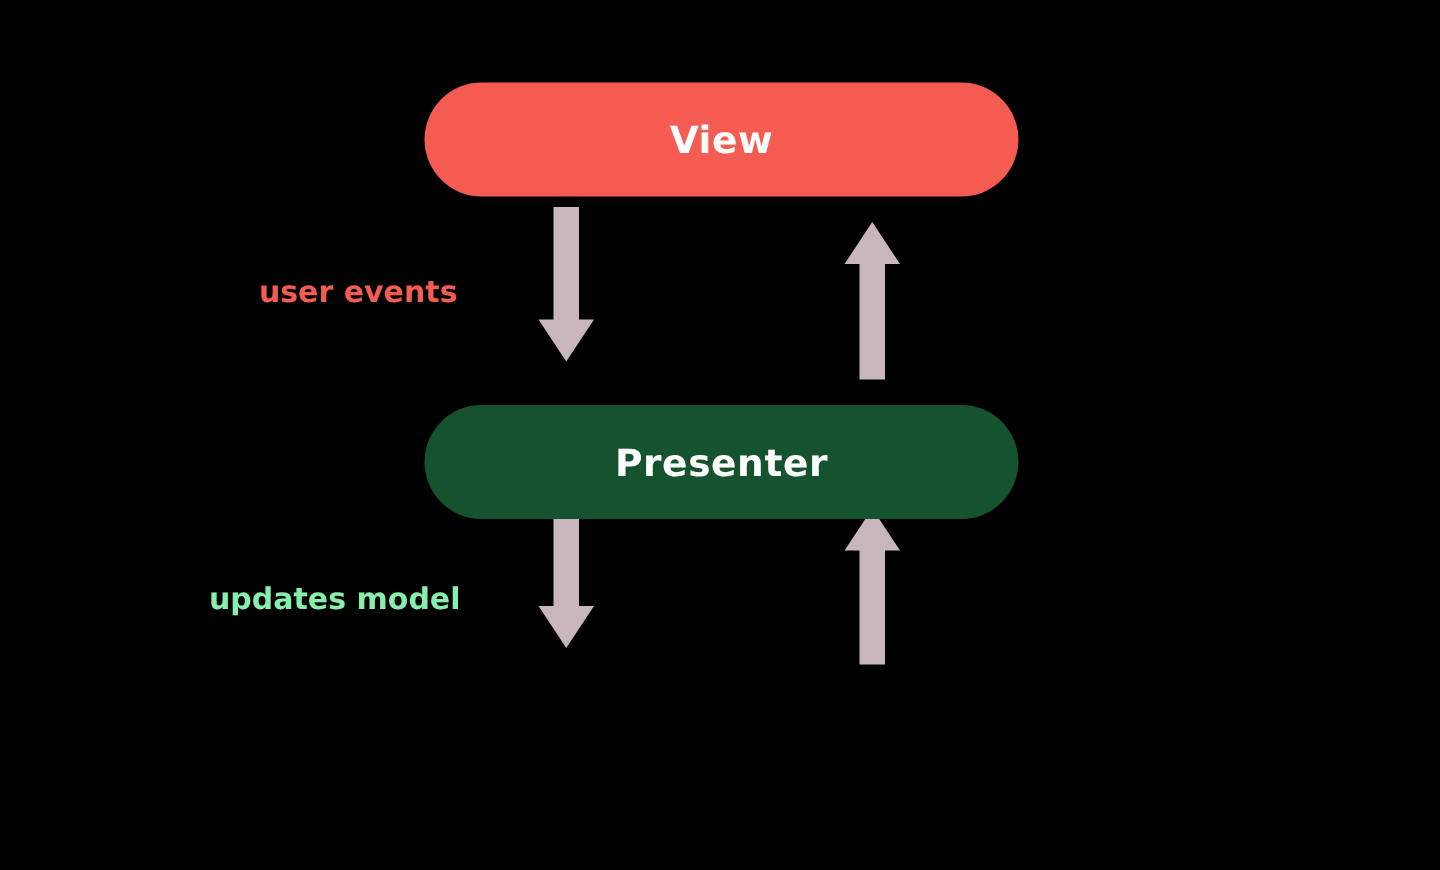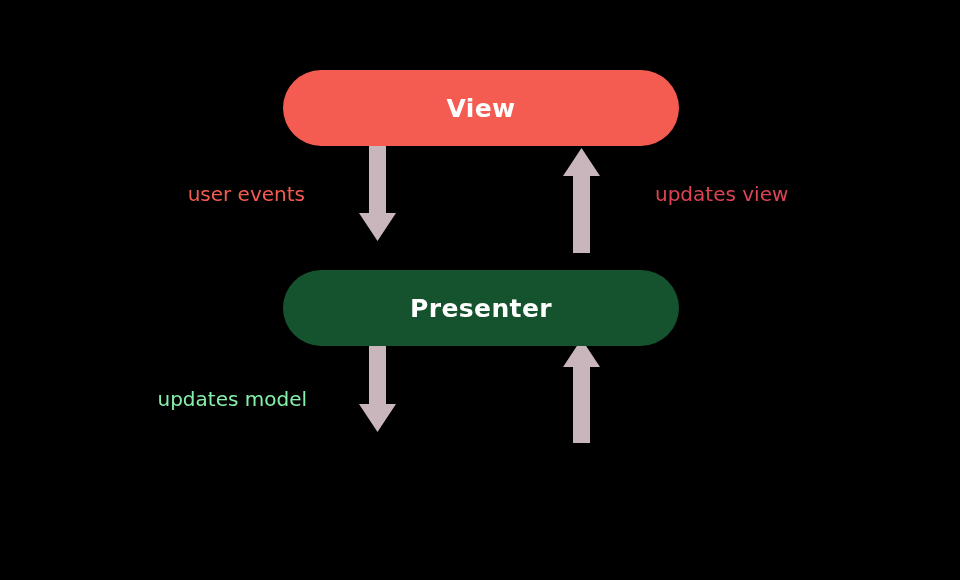--- a/index.html
+++ b/index.html
@@ -33,39 +33,39 @@
     box-sizing: border-box;
   }
   .node-label {
     color: #ffffff;
     font-size: 25px;
     font-weight: bold;
     letter-spacing: 0.4px;
     font-family: "DejaVu Sans", sans-serif;
     line-height: 1;
   }
-  #node-view     { top: 70px;  background: #F45B51; }
+  #node-view     { top: 55px;  background: #F45B51; }
   #node-presenter{ top: 270px; background: #14532d; }
   #node-model    { top: 443px; background: #AE3A5B; }
 
   
   #arrow-layer {
     position: absolute;
     left: 0;
     top: 0;
     width: 960px;
     height: 580px;
     pointer-events: none;
   }
 
   
   .edge-label {
     position: absolute;
     font-size: 20px;
-    font-weight: normal;
+    font-weight: bold;
     font-family: "DejaVu Sans", sans-serif;
     white-space: nowrap;
     line-height: 1;
   }
   .edge-label.right { text-align: left; }
   .edge-label.left  { text-align: right; }
 
   #label-user-events      { left: 0px;   top: 184px; width: 305px; color: #F45B51; }
   #label-updates-view     { left: 655px; top: 184px; width: 300px; color: #DD4354; }
   #label-updates-model    { left: 0px;   top: 389px; width: 307px; color: #86efac; }
@@ -91,18 +91,17 @@
     <span class="node-label">View</span>
   </div>
 
   <div id="node-presenter" class="node">
     <span class="node-label">Presenter</span>
   </div>
 
 
   <div id="label-user-events" class="edge-label left">user events</div>
 
-  <div id="label-updates-view" class="edge-label right">updates view</div>
 
   <div id="label-updates-model" class="edge-label left">updates model</div>
 
 
 </div>
 
 </body></html>

